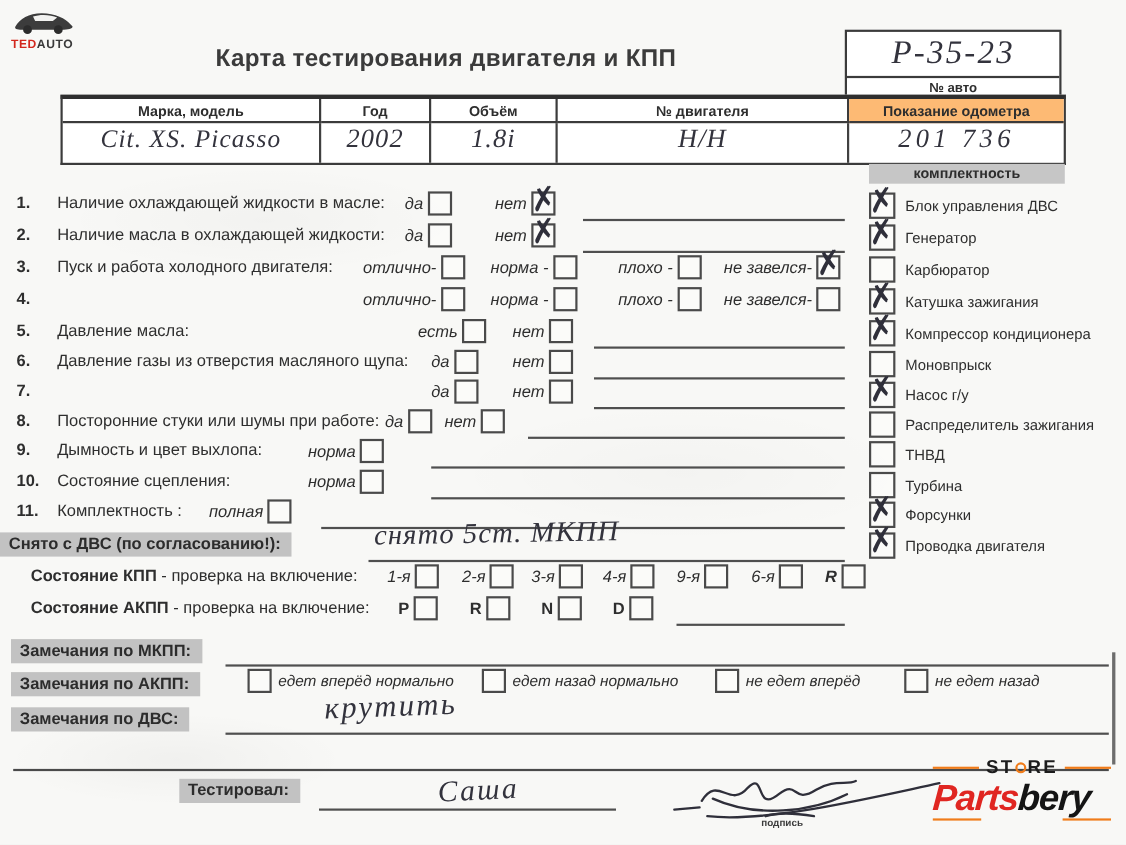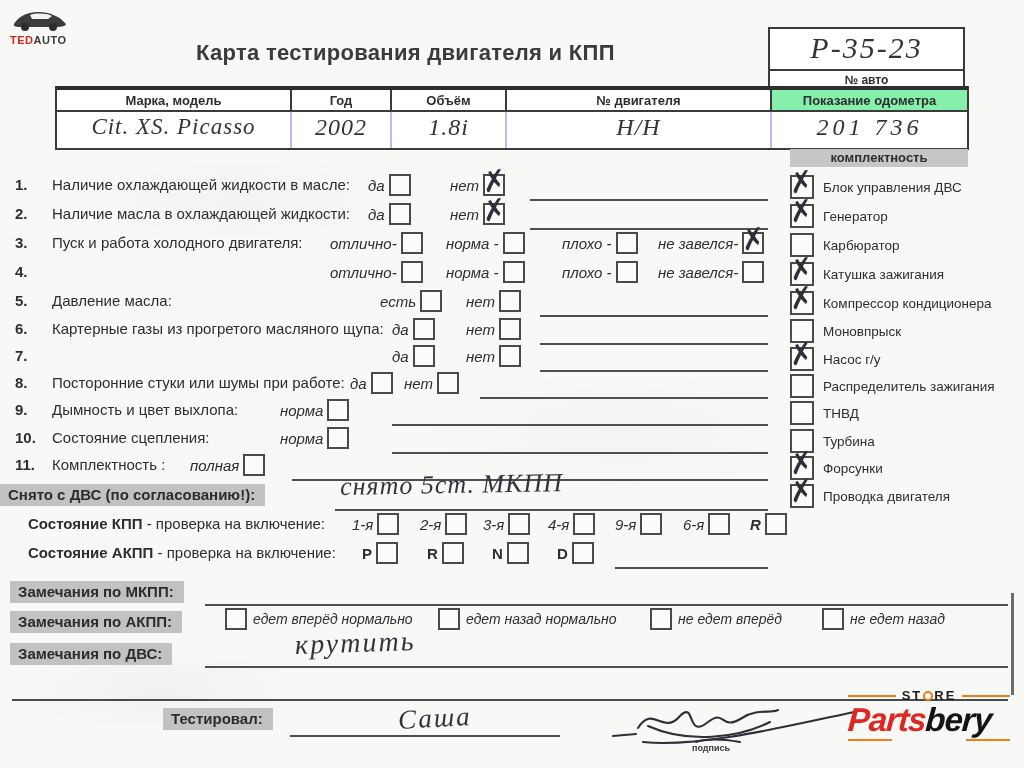--- a/index.html
+++ b/index.html
@@ -20,22 +20,22 @@
   .brand-text{font-size:11px;font-weight:bold;letter-spacing:.5px;margin-top:-2px;}
   .brand-ted{color:#d3281e;} .brand-auto{color:#3a3a3a;}
   .title{position:absolute;left:196px;top:40px;font-size:22px;font-weight:bold;color:#3b3b3b;letter-spacing:.3px;}
   .carno{position:absolute;left:768px;top:27px;width:197px;border:2px solid #3b3b3b;background:#fff;box-sizing:border-box;}
   .carno-val{height:38px;text-align:center;font-size:30px;letter-spacing:2px;padding-top:2px;}
   .carno-lab{border-top:2px solid #3b3b3b;height:20px;text-align:center;font-size:12px;font-weight:bold;padding-top:2px;}
   
   .vtable{position:absolute;left:55px;top:86px;width:910px;border:2px solid #3b3b3b;border-top:4px solid #2f2f2f;box-sizing:content-box;background:#fff;}
   .vrow{display:grid;grid-template-columns:235px 100px 115px 265px 195px;}
   .vhead span{border-right:2px solid #3b3b3b;border-bottom:2px solid #3b3b3b;font-size:13px;font-weight:bold;text-align:center;padding:3px 0 2px;}
-  .vhead span:last-child{border-right:none;background:#86efac;}
-  .vval span{border-right:2px solid #c4b5fd;height:36px;text-align:center;font-size:24px;letter-spacing:1px;padding-top:2px;box-sizing:border-box;}
+  .vhead span:last-child{border-right:none;background:#fdba74;}
+  .vval span{border-right:2px solid #404040;height:36px;text-align:center;font-size:24px;letter-spacing:1px;padding-top:2px;box-sizing:border-box;}
   .vval span:last-child{border-right:none;letter-spacing:4px;}
   .vval .vmake{font-size:23px;}
   
   .crow{position:absolute;left:0;width:1010px;height:26px;}
   .rnum{position:absolute;left:15px;font-size:15px;font-weight:bold;}
   .rlabel{position:absolute;left:52px;font-size:15px;}
   .opt{position:absolute;top:-2px;display:flex;align-items:center;gap:4px;}
   .olab{font-size:15px;font-style:italic;white-space:nowrap;}
   
   .eq-title{position:absolute;left:790px;top:149px;width:178px;background:#c6c6c6;text-align:center;font-size:13px;font-weight:bold;padding:1px 0 2px;}
@@ -49,21 +49,21 @@
   .glab14{font-size:14px;font-style:italic;white-space:nowrap;}
   .ropt{position:absolute;top:-3px;display:flex;align-items:center;gap:6px;}
   
   .hrule{position:absolute;left:12px;top:699px;width:996px;height:2px;background:#4a4a4a;}
   .fio{position:absolute;font-size:10px;font-weight:bold;color:#3c3c3c;}
   .scan-edge{position:absolute;left:1011px;top:593px;width:3px;height:102px;background:#3f3f3f;opacity:.75;}
   
   .pb{position:absolute;left:848px;top:688px;width:162px;}
   .pb-top{display:flex;align-items:center;gap:6px;justify-content:center;}
   .pb-line{flex:1;height:2px;background:#f07c1a;}
-  .pb-store{font-size:13px;font-weight:bold;letter-spacing:2px;color:#1c1c1c;display:flex;align-items:center;}
+  .pb-store{font-size:17px;font-weight:bold;letter-spacing:2px;color:#1c1c1c;display:flex;align-items:center;}
   .pb-o{display:inline-block;width:10px;height:10px;border:2.5px solid #f07c1a;border-radius:50%;margin:0 1px;box-sizing:border-box;}
   .pb-main{font-size:33px;font-weight:bold;font-style:italic;letter-spacing:-1px;line-height:34px;transform:skewX(-4deg);white-space:nowrap;}
   .pb-parts{color:#e02621;} .pb-bery{color:#141414;}
   .pb-under{display:flex;justify-content:space-between;margin-top:2px;}
   .pb-under span{width:44px;height:2px;background:#f07c1a;}
   svg.sig path{fill:none;stroke:#2f2f3a;stroke-width:2.1;stroke-linecap:round;}
 </style>
 </head>
 <body>
 
@@ -211,21 +211,21 @@
         <i class="olab">нет</i>
         <span class="box">
           <span class="mark"></span>
         </span>
       </span>
     <span class="wline" style="left:540px;width:228px"></span>
   </div>
 
   <div class="crow" style="top:320px">
     <span class="rnum">6.</span>
-    <span class="rlabel">Картерные газы из прогретого масляного щупа:</span>
+    <span class="rlabel">Давление газы из отверстия масляного щупа:</span>
     <span class="opt" style="left:392px">
         <i class="olab">да</i>
         <span class="box">
           <span class="mark"></span>
         </span>
       </span>
     <span class="opt" style="left:466px">
         <i class="olab">нет</i>
         <span class="box">
           <span class="mark"></span>

